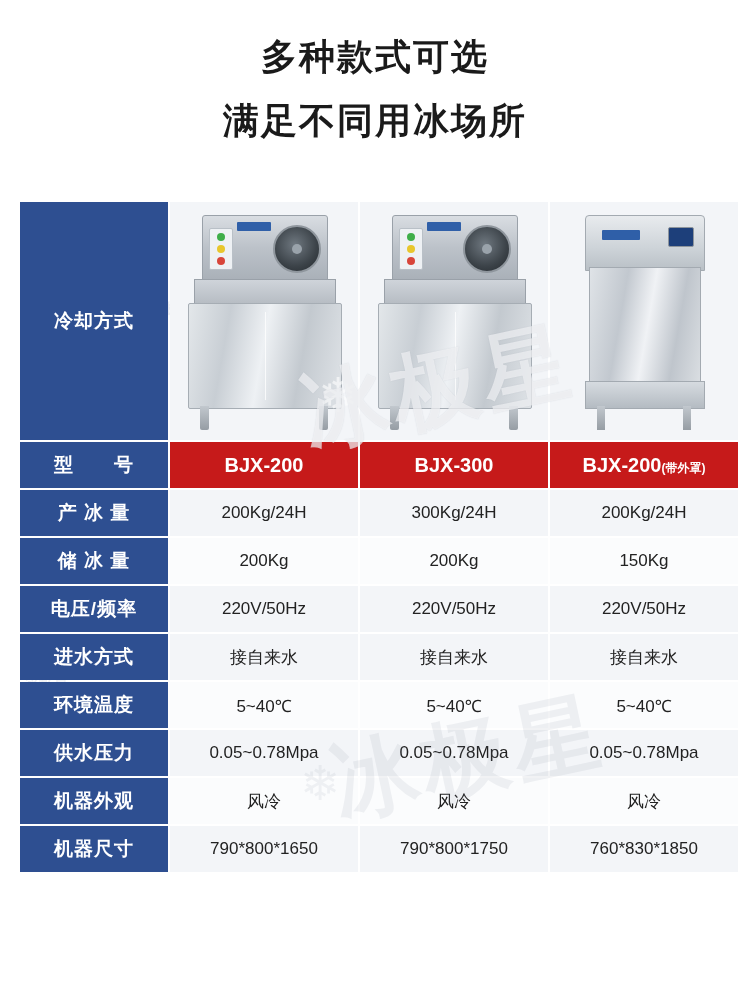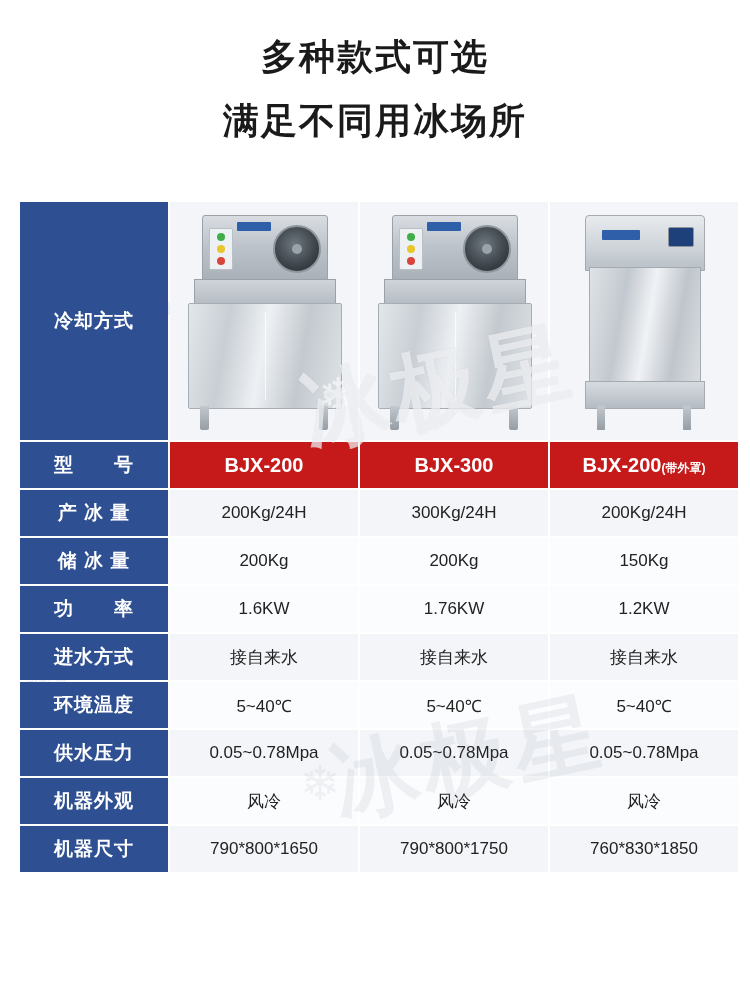--- a/index.html
+++ b/index.html
@@ -412,27 +412,27 @@
         <td class="data-cell">200Kg/24H</td>
       </tr>
 
       <tr>
         <td class="label-cell">储 冰 量</td>
         <td class="data-cell alt">200Kg</td>
         <td class="data-cell alt">200Kg</td>
         <td class="data-cell alt">150Kg</td>
       </tr>
 
-
-      <tr>
-        <td class="label-cell">功　　率</td>
-        <td class="data-cell alt">1.6KW</td>
-        <td class="data-cell alt">1.76KW</td>
-        <td class="data-cell alt">1.2KW</td>
-      </tr>
+      <tr>
+        <td class="label-cell">电压/频率</td>
+        <td class="data-cell">220V/50Hz</td>
+        <td class="data-cell">220V/50Hz</td>
+        <td class="data-cell">220V/50Hz</td>
+      </tr>
+
 
       <tr>
         <td class="label-cell">进水方式</td>
         <td class="data-cell">接自来水</td>
         <td class="data-cell">接自来水</td>
         <td class="data-cell">接自来水</td>
       </tr>
 
       <tr>
         <td class="label-cell">环境温度</td>

